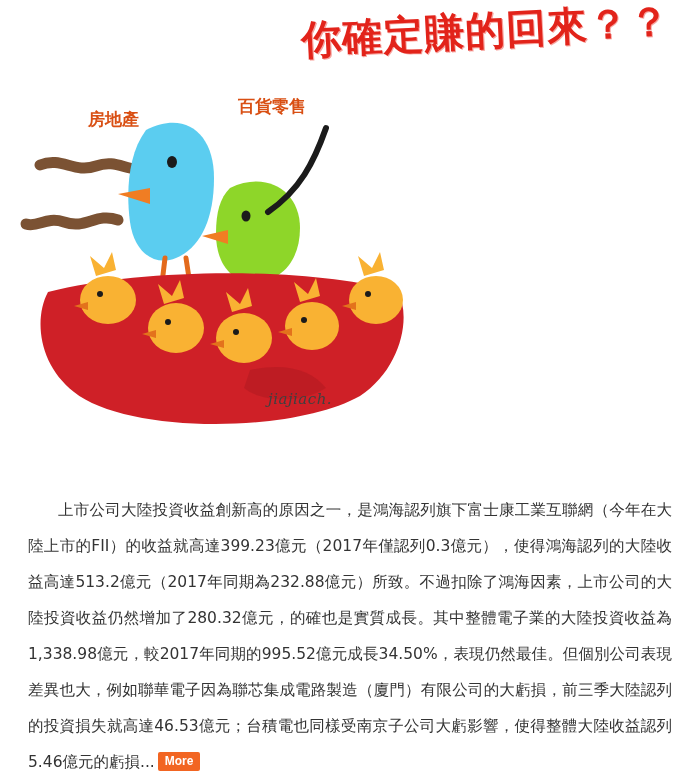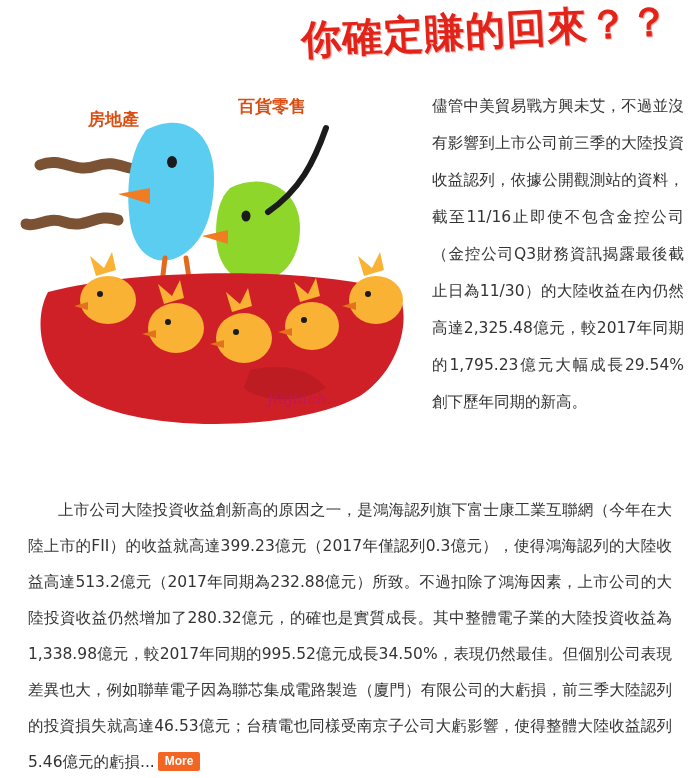--- a/index.html
+++ b/index.html
@@ -61,21 +61,21 @@
   .label-realestate { left: 88px; top: 38px; }
   .label-retail { left: 238px; top: 25px; }
 
   .signature {
     position: absolute;
     left: 268px;
     top: 320px;
     font-family: "DejaVu Serif", serif;
     font-style: italic;
     font-size: 15px;
-    color: #be185d;
+    color: #404040;
     letter-spacing: 0.5px;
   }
 
   svg.art { position: absolute; left: 0; top: 0; }
 
   
   .intro {
     position: absolute;
     left: 432px;
     top: 88px;
@@ -197,19 +197,18 @@
           <path d="M356,232 L342,236 L356,240 Z" fill="#e3721c"></path>
         </g>
       </g>
     </svg>
 
     <div class="label-tag label-realestate">房地產</div>
     <div class="label-tag label-retail">百貨零售</div>
     <div class="signature">jiajiach.</div>
   </div>
 
-  <div class="intro">儘管中美貿易戰方興未艾，不過並沒有影響到上市公司前三季的大陸投資收益認列，依據公開觀測站的資料，截至11/16止即使不包含金控公司（金控公司Q3財務資訊揭露最後截止日為11/30）的大陸收益在內仍然高達2,325.48億元，較2017年同期的1,795.23億元大幅成長29.54%創下歷年同期的新高。</div>
 
   <div class="body-text">
     <p><span>上市公司大陸投資收益創新高的原因之一，是鴻海認列旗下富士康工業互聯網（今年在大陸上市的FII）的收益就高達399.23億元（2017年僅認列0.3億元），使得鴻海認列的大陸收益高達513.2億元（2017年同期為232.88億元）所致。不過扣除了鴻海因素，上市公司的大陸投資收益仍然增加了280.32億元，的確也是實質成長。其中整體電子業的大陸投資收益為1,338.98億元，較2017年同期的995.52億元成長34.50%，表現仍然最佳。但個別公司表現差異也大，例如聯華電子因為聯芯集成電路製造（廈門）有限公司的大虧損，前三季大陸認列的投資損失就高達46.53億元；台積電也同樣受南京子公司大虧影響，使得整體大陸收益認列5.46億元的虧損...</span><span class="more-btn">More</span></p>
   </div>
 
 </div>
 
 </body></html>

